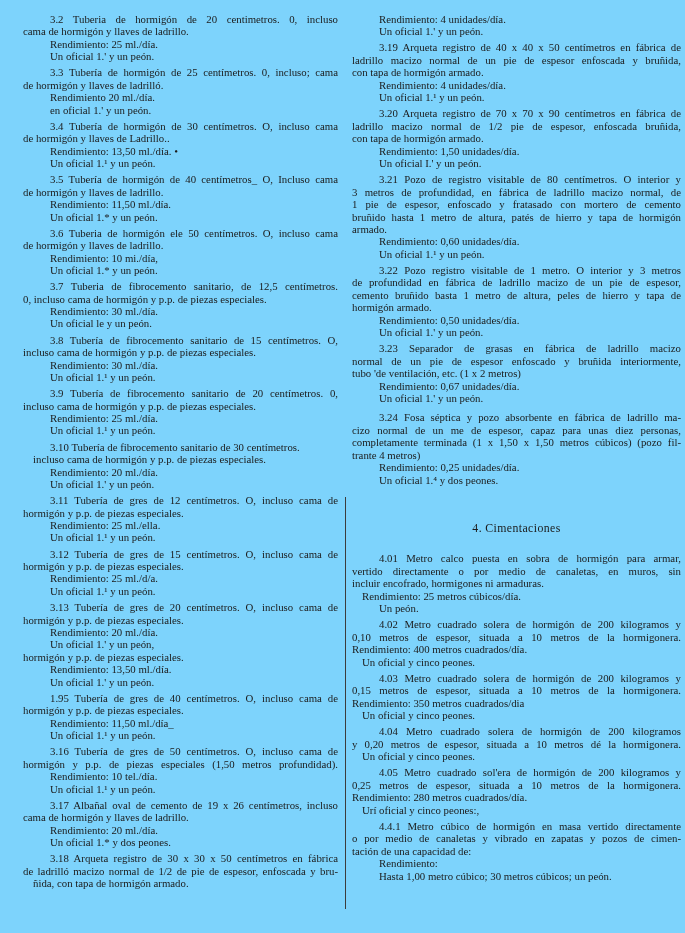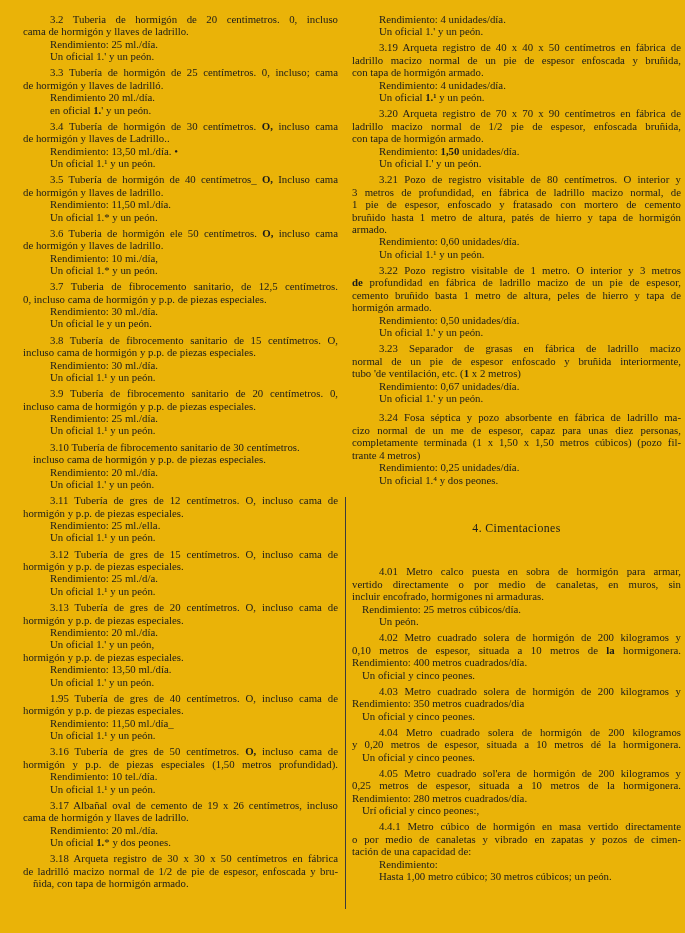--- a/index.html
+++ b/index.html
@@ -2,21 +2,21 @@
 <html><head>
 <meta charset="utf-8">
 <style>
   html, body {
     margin: 0; padding: 0;
     background: #ffffff;
   }
   .page {
     position: relative;
     width: 685px; height: 933px;
-    background: #eab308;
+    background: #7dd3fc;
     overflow: hidden;
     font-family: "Liberation Serif", "DejaVu Serif", serif;
     color: #1b1b1b;
     font-size: 10.8px;
   }
   .col {
     position: absolute;
     top: 9px;
   }
   .col-left  { left: 23px;  width: 315px; }
@@ -31,32 +31,32 @@
     text-align-last: justify;
   }
   .i1 { padding-left: 27px; }
   .i2 { padding-left: 10px; }
   .gap-item    { margin-top: 3.8px; }
   .gap-item-lg { margin-top: 7px; }
   .heading {
     text-align: center;
     text-align-last: center !important;
     margin-top: 36px;
-    margin-bottom: 31px;
+    margin-bottom: 18px;
     font-size: 11.8px;
     letter-spacing: 0.4px;
     white-space: nowrap;
   }
   .divider {
     position: absolute;
     left: 345px; top: 497px;
     width: 1px; height: 412px;
     background: #3c3c3c;
   }
-  b { font-weight: bold; }
+  b { font-weight: normal; }
 </style>
 </head>
 <body>
 
 <div class="page">
   <div class="col col-left">
       <div class="line i1 j gap-item">3.2 Tuberia de hormigón de 20 centimetros. 0, incluso</div>
       <div class="line i0">cama de hormigón y llaves de ladrillo.</div>
       <div class="line i1">Rendimiento: 25 ml./día.</div>
       <div class="line i1">Un oficial 1.' y un peón.</div>
@@ -165,20 +165,21 @@
       <div class="line i1 j">4.01 Metro calco puesta en sobra de hormigón para armar,</div>
       <div class="line i0 j">vertido directamente o por medio de canaletas, en muros, sin</div>
       <div class="line i0">incluir encofrado, hormigones ni armaduras.</div>
       <div class="line i2">Rendimiento: 25 metros cúbicos/día.</div>
       <div class="line i1">Un peón.</div>
       <div class="line i1 j gap-item">4.02 Metro cuadrado solera de hormigón de 200 kilogramos y</div>
       <div class="line i0 j">0,10 metros de espesor, situada a 10 metros de <b>la</b> hormigonera.</div>
       <div class="line i0">Rendimiento: 400 metros cuadrados/día.</div>
       <div class="line i2">Un oficial y cinco peones.</div>
       <div class="line i1 j gap-item">4.03 Metro cuadrado solera de hormigón de 200 kilogramos y</div>
+      <div class="line i0 j">0,15 metros de espesor, situada a 10 metros de la hormigonera.</div>
       <div class="line i0">Rendimiento: 350 metros cuadrados/dia</div>
       <div class="line i2">Un oficial y cinco peones.</div>
       <div class="line i1 j gap-item">4.04 Metro cuadrado solera de hormigón de 200 kilogramos</div>
       <div class="line i0 j">y 0,20 metros de espesor, situada a 10 metros dé la hormigonera.</div>
       <div class="line i2">Un oficial y cinco peones.</div>
       <div class="line i1 j gap-item">4.05 Metro cuadrado sol'era de hormigón de 200 kilogramos y</div>
       <div class="line i0 j">0,25 metros de espesor, situada  a 10 metros de la hormigonera.</div>
       <div class="line i0">Rendimiento: 280 metros cuadrados/día.</div>
       <div class="line i2">Urí oficial y cinco peones:,</div>
       <div class="line i1 j gap-item">4.4.1 Metro cúbico de hormigón en masa vertido directamente</div>

